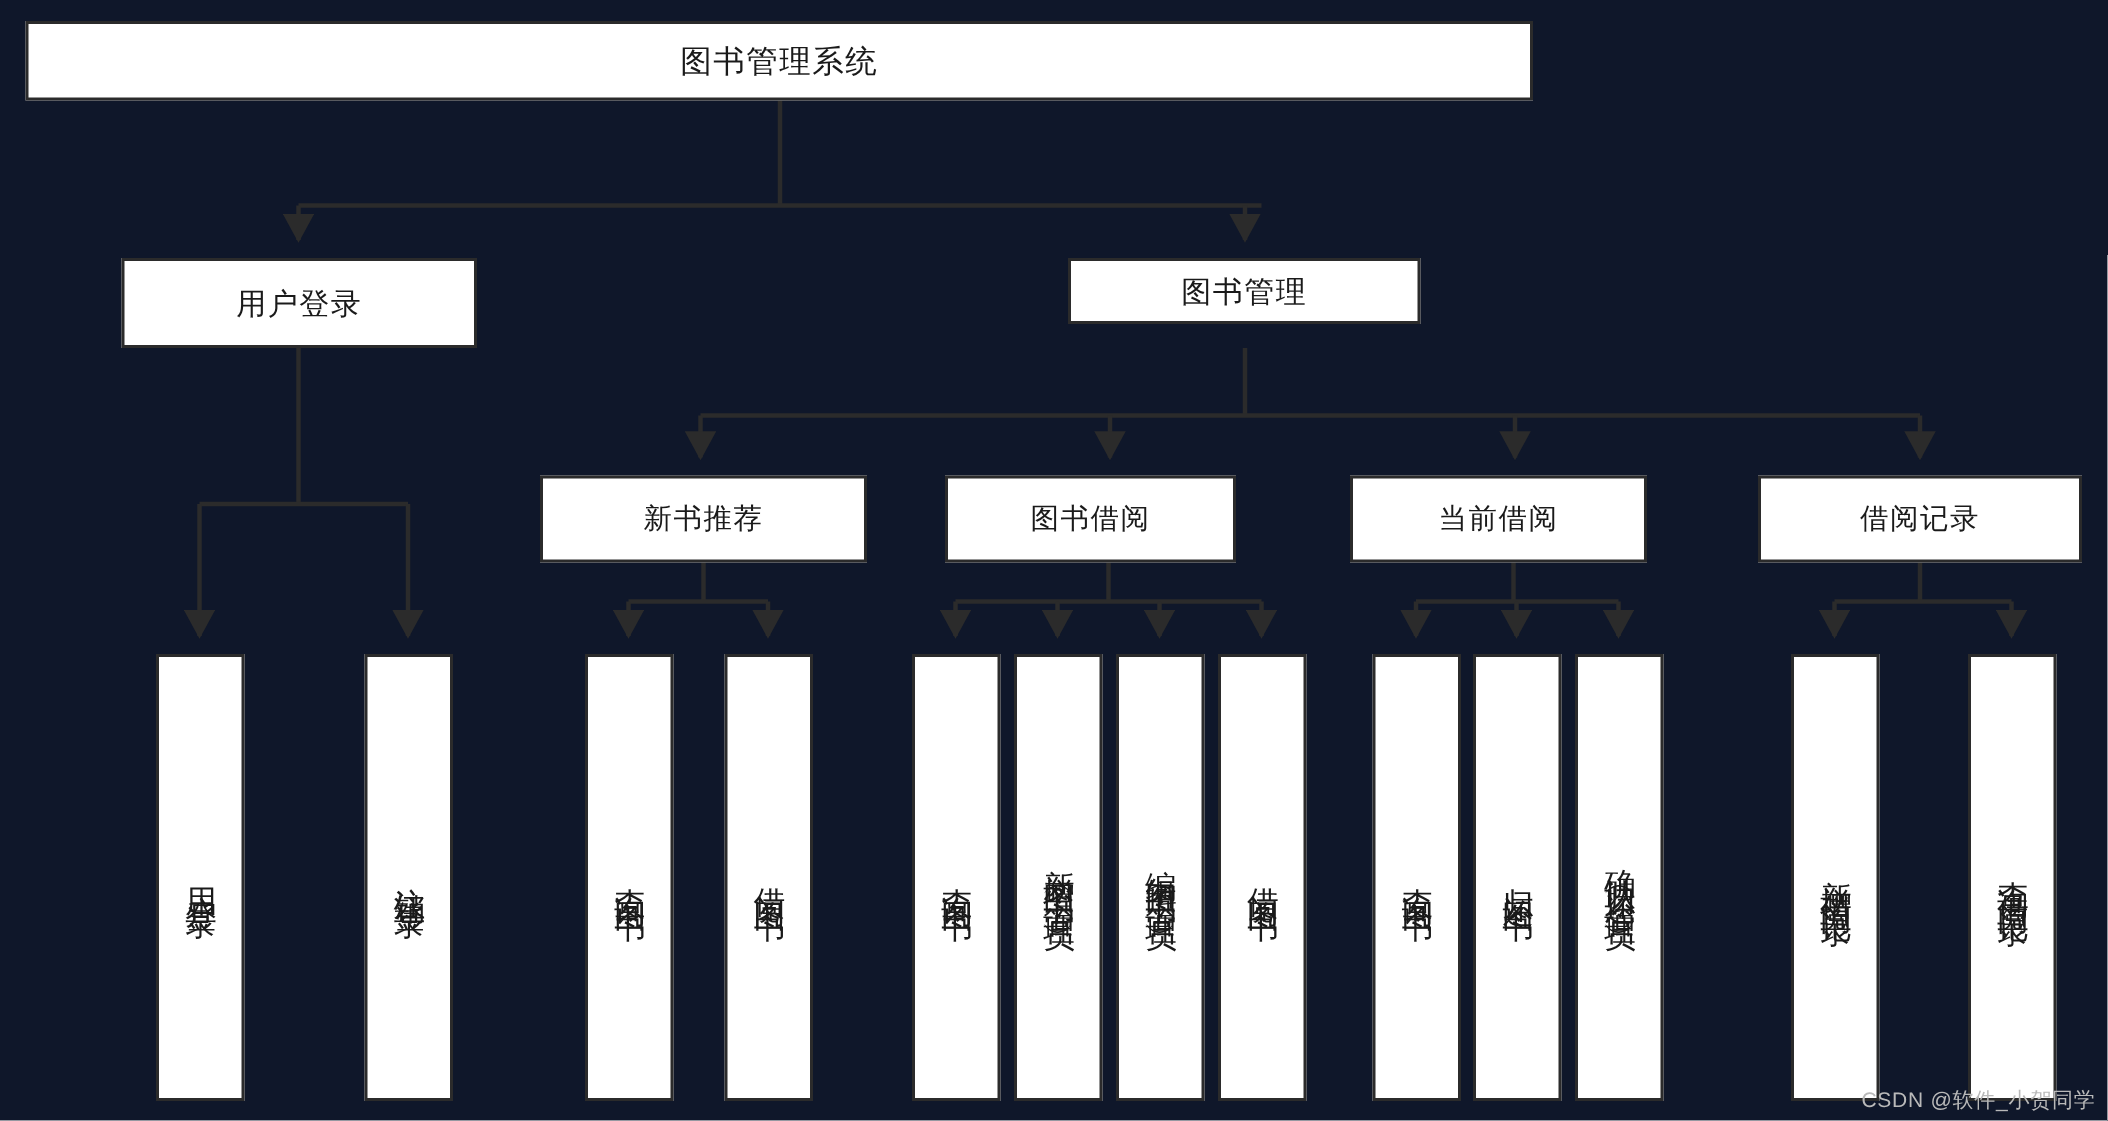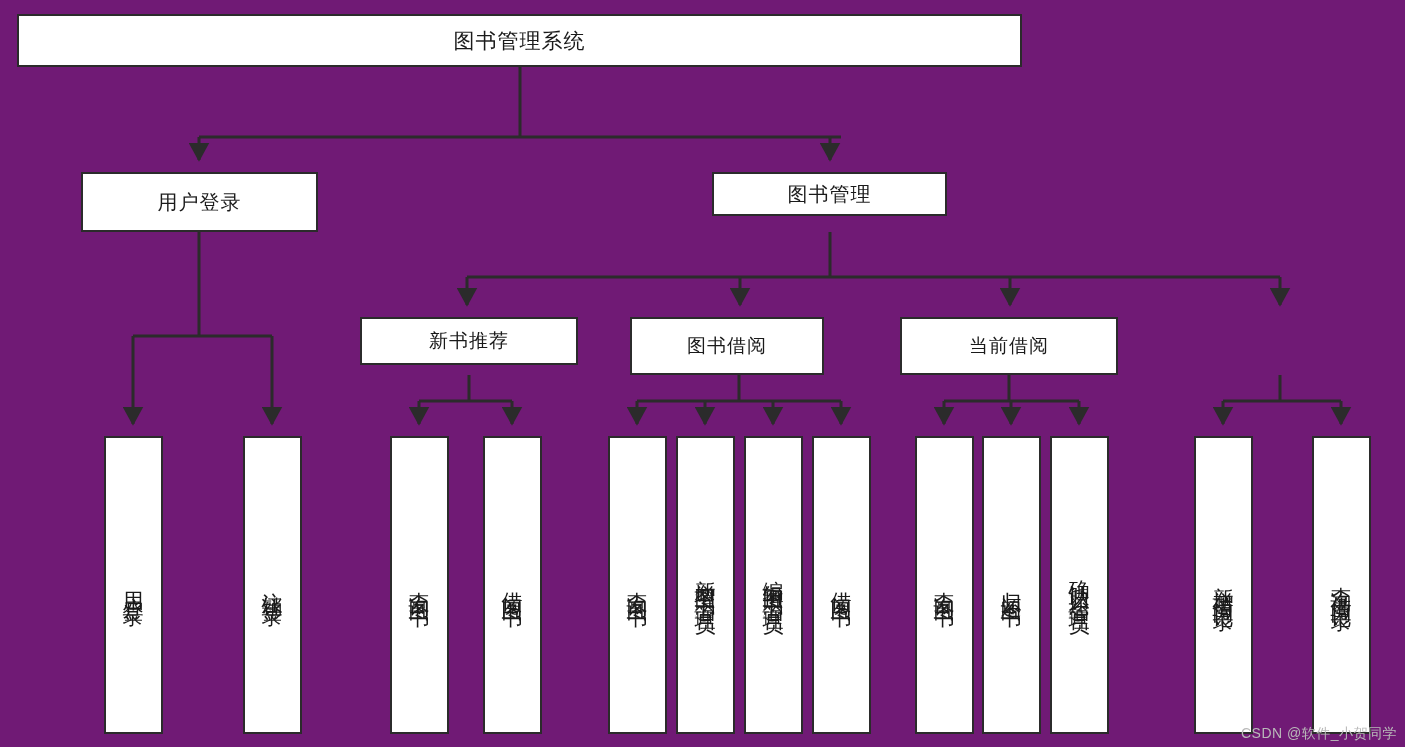--- a/index.html
+++ b/index.html
@@ -7,21 +7,21 @@
     padding: 0;
     background: #ffffff;
   }
   body {
     font-family: "Liberation Sans", "DejaVu Sans", sans-serif;
   }
   #canvas {
     position: relative;
     width: 1405px;
     height: 747px;
-    background: #701a75;
+    background: #0f172a;
     overflow: hidden;
   }
   svg.links {
     position: absolute;
     left: 0;
     top: 0;
     width: 1405px;
     height: 747px;
     pointer-events: none;
   }
@@ -131,28 +131,31 @@
     <span class="htext">图书管理系统</span>
   </div>
 
   <div class="node level2" style="left:81px; top:172px; width:237px; height:60px;">
     <span class="htext">用户登录</span>
   </div>
   <div class="node level2" style="left:712px; top:172px; width:235px; height:44px;">
     <span class="htext">图书管理</span>
   </div>
 
-  <div class="node level3" style="left:360px; top:317px; width:218px; height:48px;">
+  <div class="node level3" style="left:360px; top:317px; width:218px; height:58px;">
     <span class="htext">新书推荐</span>
   </div>
   <div class="node level3" style="left:630px; top:317px; width:194px; height:58px;">
     <span class="htext">图书借阅</span>
   </div>
-  <div class="node level3" style="left:900px; top:317px; width:218px; height:58px;">
+  <div class="node level3" style="left:900px; top:317px; width:198px; height:58px;">
     <span class="htext">当前借阅</span>
+  </div>
+  <div class="node level3" style="left:1172px; top:317px; width:216px; height:58px;">
+    <span class="htext">借阅记录</span>
   </div>
 
   <div class="node leaf" style="left:104px; top:436px; width:59px; height:298px;">
     <span class="vtext">用户登录</span>
   </div>
   <div class="node leaf" style="left:243px; top:436px; width:59px; height:298px;">
     <span class="vtext">注销登录</span>
   </div>
 
   <div class="node leaf" style="left:390px; top:436px; width:59px; height:298px;">

